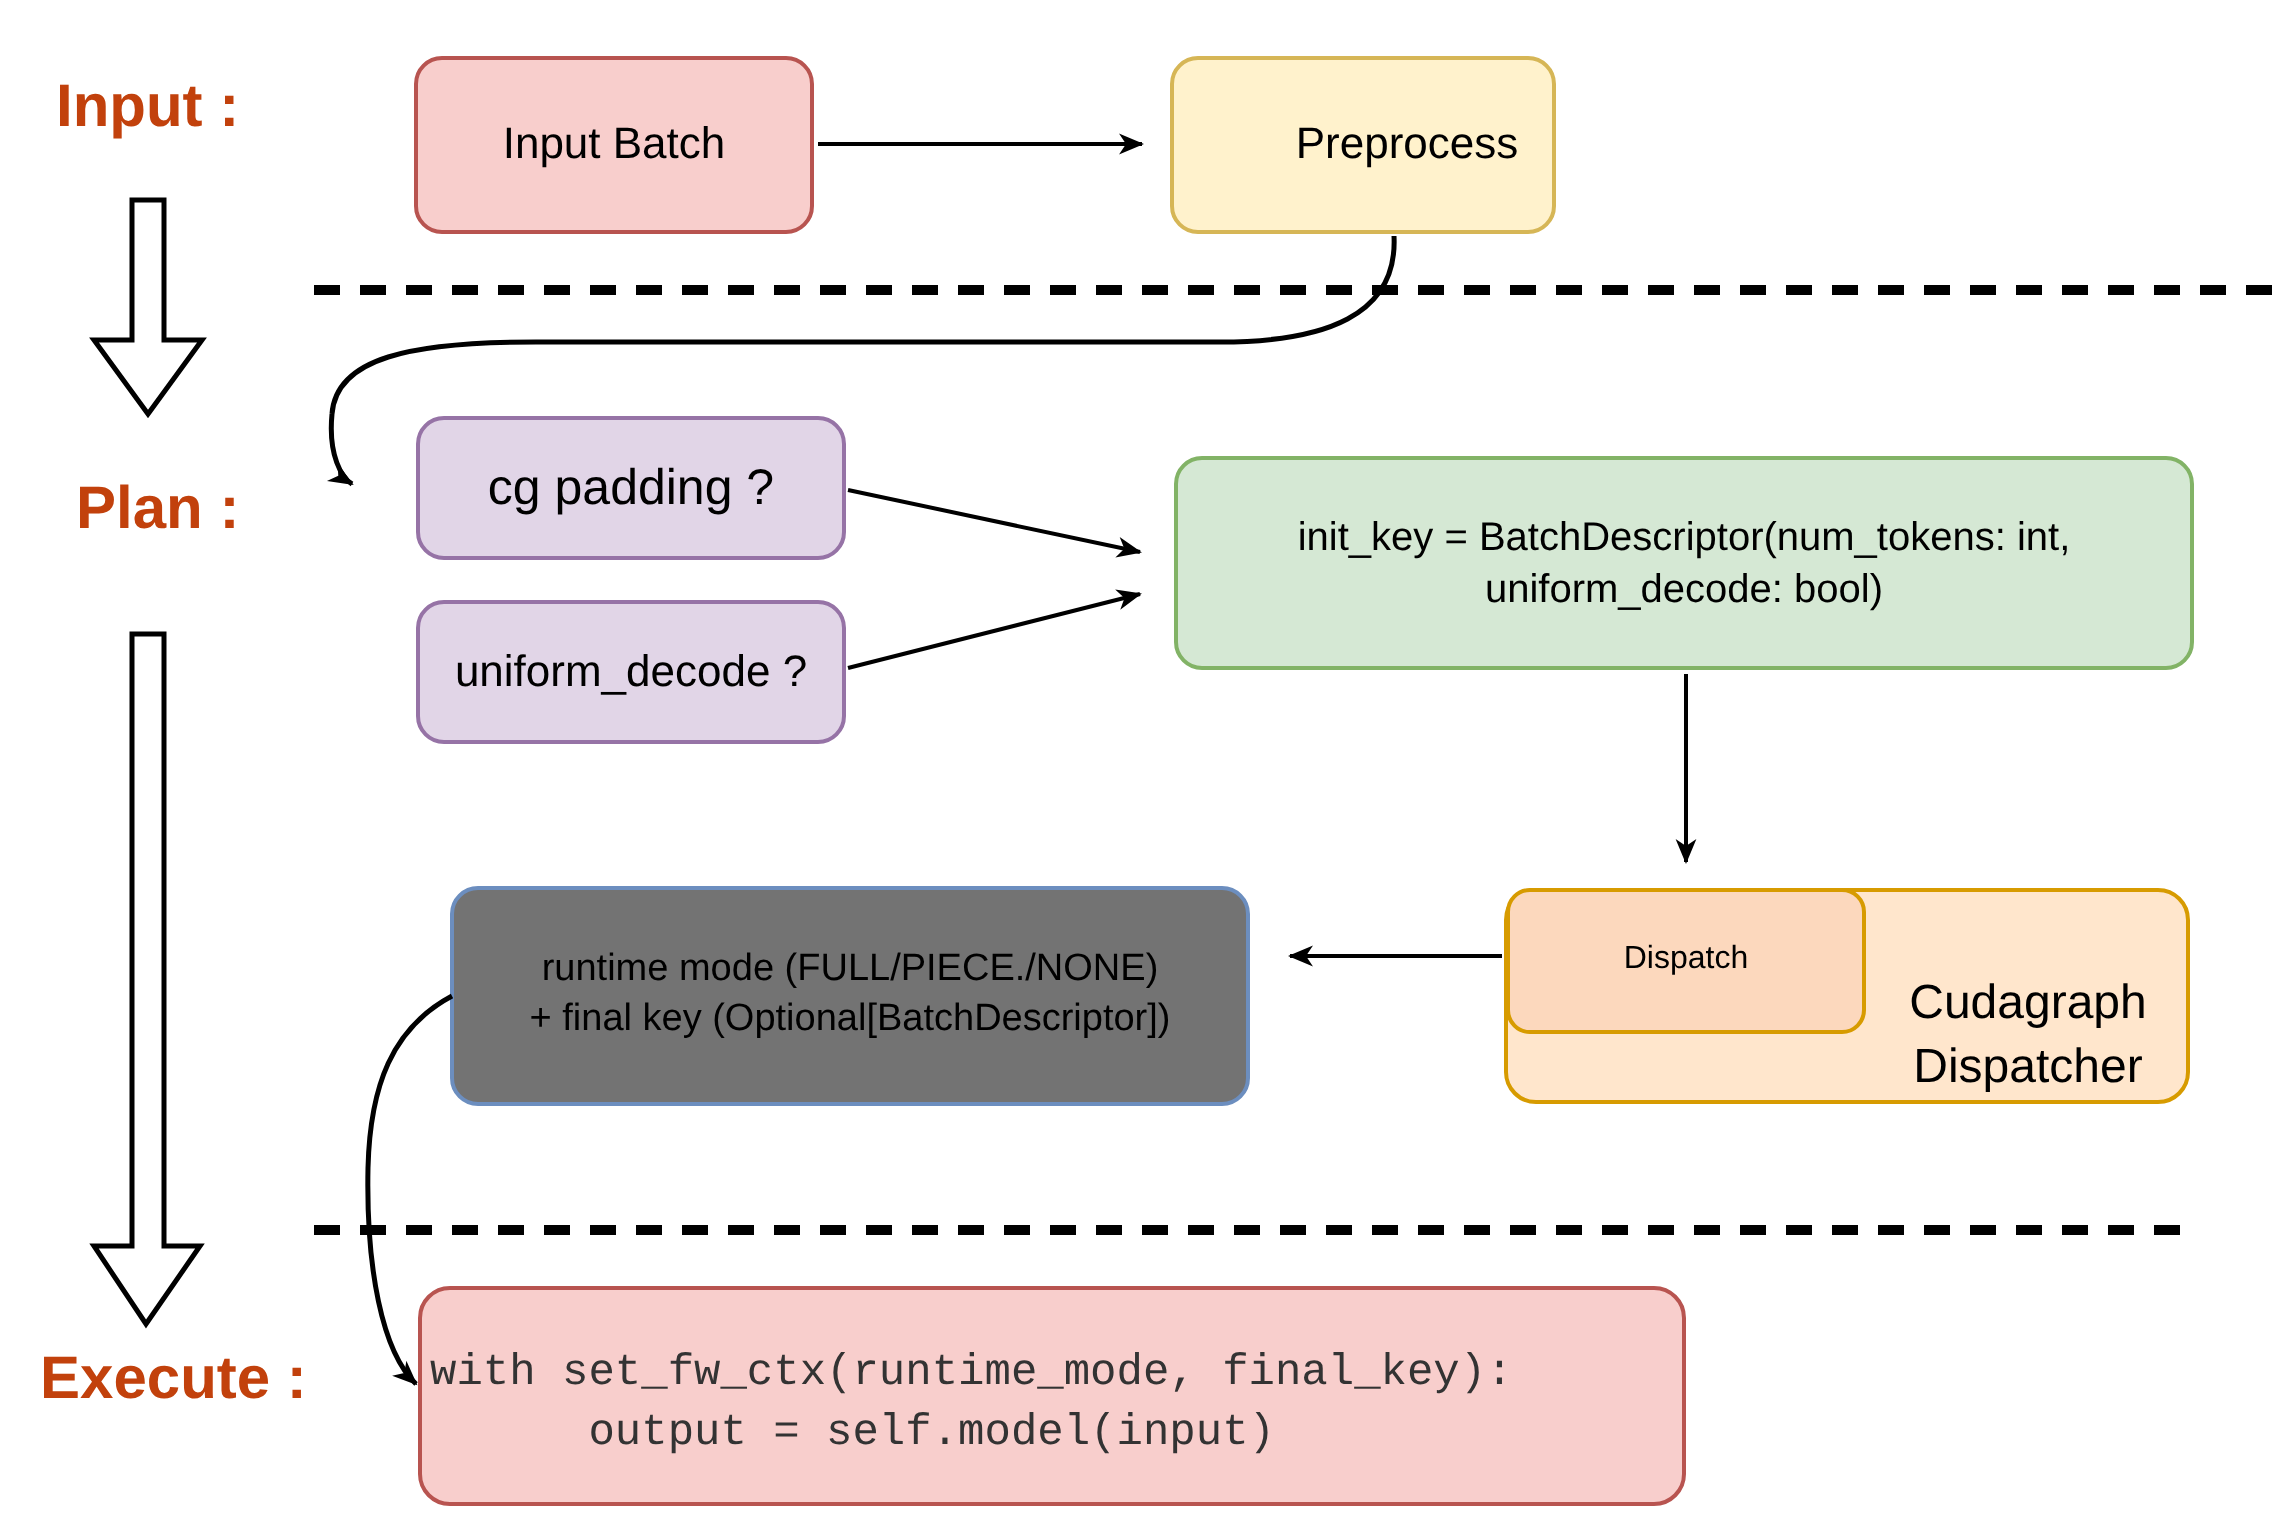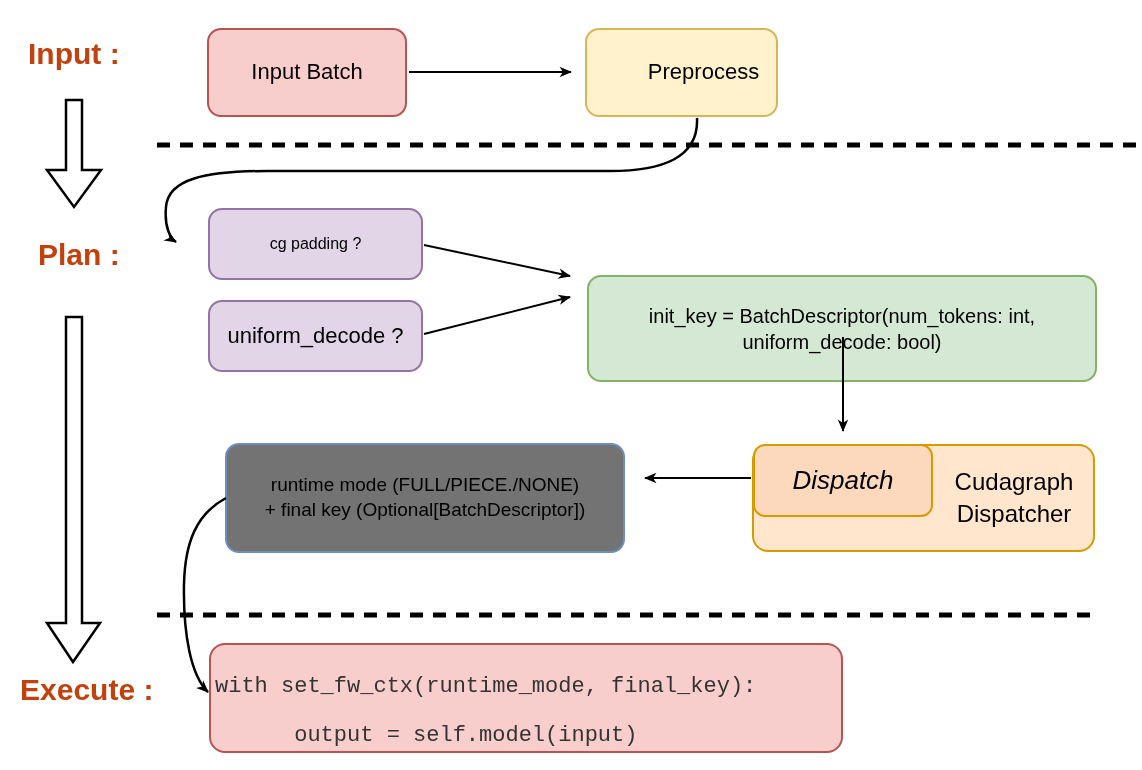--- a/index.html
+++ b/index.html
@@ -11,34 +11,34 @@
     position:absolute;font-weight:bold;font-size:30px;color:#c2410c;white-space:nowrap;
   }
   .node{
     position:absolute;box-sizing:border-box;border:2px solid #a16207;border-radius:14px;
     display:flex;flex-direction:column;align-items:center;justify-content:center;
     text-align:center;line-height:1.3;
   }
   .node .ln{white-space:nowrap;}
   #node-input-batch{left:207px;top:28px;width:200px;height:89px;font-size:22px;}
   #node-preprocess{left:585px;top:28px;width:193px;height:89px;font-size:22px;}
-  #node-cg-padding{left:208px;top:208px;width:215px;height:72px;font-size:16px;}
+  #node-cg-padding{left:208px;top:208px;width:215px;height:72px;font-size:25px;}
   #node-uniform-decode{left:208px;top:300px;width:215px;height:72px;font-size:22px;}
   #node-init-key{left:587px;top:228px;width:510px;height:107px;font-size:20px;}
   #node-runtime-mode{left:225px;top:443px;width:400px;height:110px;font-size:19px;}
   #node-dispatcher-outer{left:752px;top:444px;width:343px;height:108px;border-radius:16px;}
-  #node-dispatch-inner{left:753px;top:444px;width:180px;height:73px;font-size:26px;z-index:2;border-radius:12px;font-style:italic;}
+  #node-dispatch-inner{left:753px;top:444px;width:180px;height:73px;font-size:16px;z-index:2;border-radius:12px;}
   #dispatcher-label{
-    position:absolute;left:933px;top:444px;width:162px;height:108px;z-index:2;
+    position:absolute;left:933px;top:464px;width:162px;height:108px;z-index:2;
     display:flex;flex-direction:column;align-items:center;justify-content:center;
     font-size:24px;line-height:32px;text-align:center;
   }
   #node-execute-code{
     left:209px;top:643px;width:634px;height:110px;border-radius:16px;
-    align-items:flex-start;justify-content:space-between;padding:27px 0 0 4px;
+    align-items:flex-start;justify-content:flex-start;padding:27px 0 0 4px;
     font-family:"Liberation Mono", monospace;font-size:22px;line-height:30px;text-align:left;
   }
   #node-execute-code .ln{white-space:pre;}
   svg.overlay{position:absolute;left:0;top:0;pointer-events:none;z-index:3;}
 </style>
 </head>
 <body>
 
 <div id="canvas">
 
@@ -55,21 +55,21 @@
   </div>
 
   <div class="node" id="node-cg-padding" style="background-color: rgb(225, 213, 231); border-color: rgb(150, 115, 166);">
     <div class="ln">cg padding ?</div>
   </div>
 
   <div class="node" id="node-uniform-decode" style="background-color: rgb(225, 213, 231); border-color: rgb(150, 115, 166);">
     <div class="ln">uniform_decode ?</div>
   </div>
 
-  <div class="node" id="node-init-key" style="background-color: rgb(213, 232, 212); border-color: rgb(130, 179, 102); margin-top: 47px;">
+  <div class="node" id="node-init-key" style="background-color: rgb(213, 232, 212); border-color: rgb(130, 179, 102);">
     <div class="ln">init_key = BatchDescriptor(num_tokens: int,</div>
     <div class="ln">uniform_decode: bool)</div>
   </div>
 
   <div class="node" id="node-runtime-mode" style="background-color: #737373; border-color: rgb(108, 142, 191);">
     <div class="ln">runtime mode (FULL/PIECE./NONE)</div>
     <div class="ln">+ final key (Optional[BatchDescriptor])</div>
   </div>
 
   <div class="node" id="node-dispatcher-outer" style="background-color: rgb(255, 230, 204); border-color: rgb(215, 155, 0);"></div>

